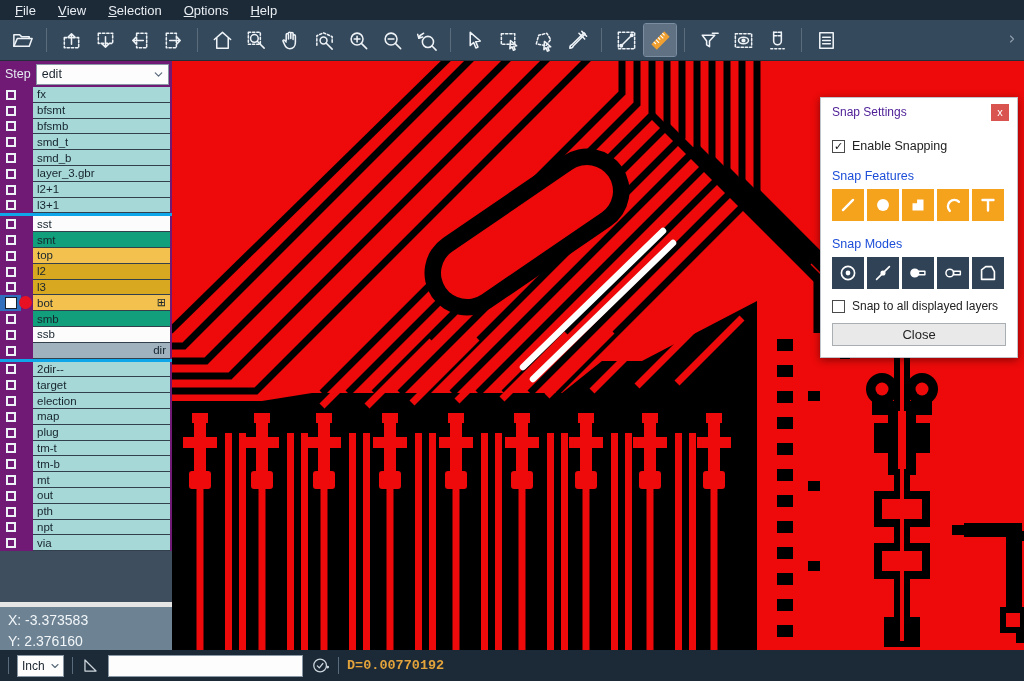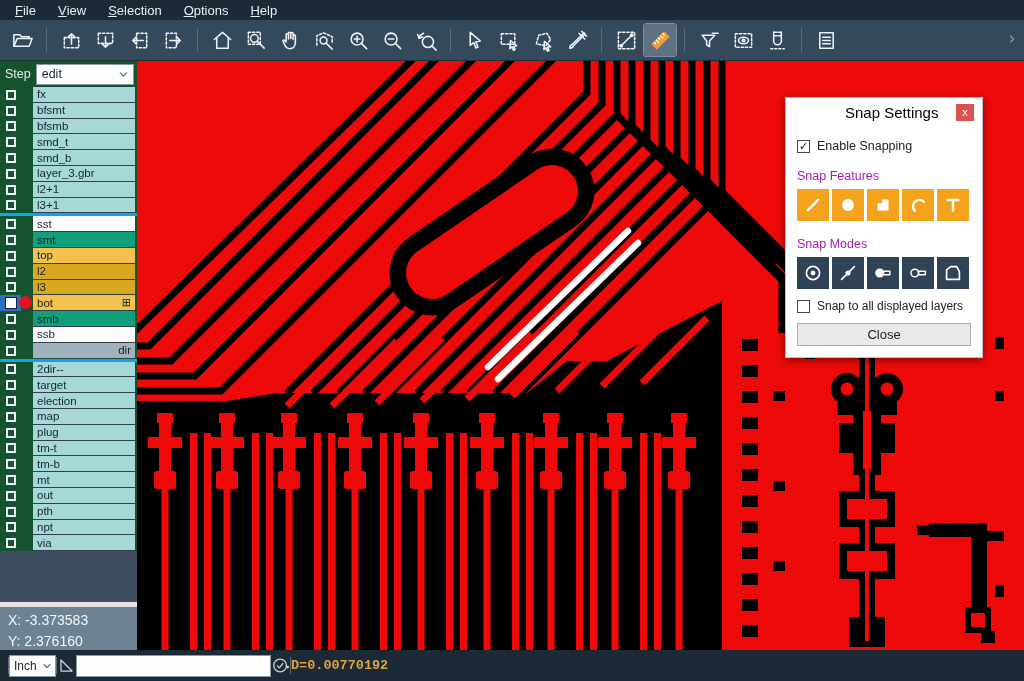--- a/index.html
+++ b/index.html
@@ -13,21 +13,21 @@
   .toolbar{height:41px;background:#35495c;border-bottom:1px solid #222e3a;display:flex;align-items:center;padding:0 6px;gap:2px;flex:0 0 auto;}
   .tb-btn{width:32px;height:32px;display:flex;align-items:center;justify-content:center;color:#eef3f7;border-radius:2px;}
   .tb-btn svg{width:23px;height:23px;}
   .tb-btn.active{background:#5f7183;outline:1px solid #7b8da0;}
   .tb-sep{width:1px;height:24px;background:#5a6b7c;margin:0 6px;flex:0 0 auted;}
   .tb-spacer{flex:1;}
   .tb-chev{color:#8fa0b0;}
   .tb-chev svg{width:12px;height:12px;}
   
   .main{flex:1;display:flex;min-height:0;}
-  .left-panel{width:137px;background:#14532d;display:flex;flex-direction:column;flex:0 0 auto;}
+  .left-panel{width:172px;background:#701a75;display:flex;flex-direction:column;flex:0 0 auto;}
   .step-row{height:26px;display:flex;align-items:center;padding:2px 3px 2px 5px;gap:5px;flex:0 0 auto;}
   .step-label{color:#e6ecf1;font-size:12.5px;}
   .step-select{flex:1;height:21px;background:#fdfdfd;border:1px solid #8a98a5;display:flex;align-items:center;font-size:12.5px;color:#1a242e;padding-left:5px;}
   .step-select .chev{margin-left:auto;color:#5a6b7c;display:flex;align-items:center;padding-right:3px;}
   .step-select .chev svg{width:13px;height:13px;}
   .layer-list{flex:0 0 auto;display:flex;flex-direction:column;}
   .lsection{display:flex;flex-direction:column;border-top:3px solid #0ea5e9;}
   .lsection:first-child{border-top:none;text-align:right;}
   .layer-row{height:15.8px;display:flex;align-items:stretch;flex:0 0 auto;}
   .cb-cell{width:21px;display:flex;align-items:center;justify-content:center;flex:0 0 auto;}
@@ -45,35 +45,35 @@
   .c-gold{background:#d8a820;}
   .c-gray{background:#9fb2bd;justify-content:flex-end;}
   .panel-filler{flex:1;background:#3e4e5e;}
   .coord-box{height:48px;background:#6d8394;color:#f2f6f9;font-size:14px;padding:3px 8px;line-height:21px;flex:0 0 auto;border-top:5px solid #e5e5e5;}
   
   .canvas{position:relative;width:867px;flex:1;background:#ee0a0a;overflow:hidden;}
   .canvas svg.art{position:absolute;left:0;top:0;}
   
   .dialog{position:absolute;left:648px;top:36px;width:198px;background:#ffffff;border:1px solid #bfc5ca;box-shadow:0 2px 8px rgba(0,0,0,.45);font-size:12.5px;color:#222;}
   .dlg-title{height:28px;display:flex;align-items:center;padding:0 8px 0 11px;}
-  .dlg-title-text{font-size:15px;color:#000000;margin-left:48px;}
+  .dlg-title-text{font-size:12px;color:#4c1d95;}
   .dlg-close{margin-left:auto;width:18px;height:17px;background:#d9534f;color:#fff;display:flex;align-items:center;justify-content:center;font-size:11px;line-height:1;}
   .dlg-body{padding:6px 11px 11px 11px;}
   .dlg-check{display:flex;align-items:center;gap:7px;margin:7px 0 10px 0;}
   .dlg-cb{width:13px;height:13px;border:1px solid #4a4a4a;background:#fff;display:flex;align-items:center;justify-content:center;font-size:11px;color:#111;flex:0 0 auto;}
-  .dlg-label{color:#a21caf;margin:16px 0 6px 0;}
+  .dlg-label{color:#1d4ed8;margin:16px 0 6px 0;}
   .btn-row{display:flex;gap:3px;margin-bottom:6px;}
   .snap-btn{width:32px;height:32px;border:none;display:flex;align-items:center;justify-content:center;color:#fff;padding:0;}
   .snap-btn svg{width:22px;height:22px;}
   .snap-btn.orange{background:#f5a21c;}
   .snap-btn.navy{background:#2f4256;}
   .dlg-check.small{margin:10px 0 10px 0;}
   .dlg-close-btn{width:100%;height:23px;background:#e9e9e9;border:1px solid #a9aeb3;font-size:13px;color:#222;font-family:"Liberation Sans",sans-serif;}
   
-  .statusbar{height:31px;background:#1c2937;display:flex;align-items:center;padding:0 8px;gap:0;flex:0 0 auto;}
+  .statusbar{height:31px;background:#1c2937;display:flex;align-items:center;padding:0 8px;gap:8px;flex:0 0 auto;}
   .sb-sep{width:1px;height:17px;background:#5a6b7c;}
   .unit-select{width:47px;height:22px;background:#fdfdfd;border:1px solid #8a98a5;display:flex;align-items:center;font-size:12px;color:#1a242e;padding-left:4px;}
   .unit-select .chev{margin-left:auto;color:#5a6b7c;display:flex;padding-right:2px;}
   .unit-select .chev svg{width:12px;height:12px;}
   .sb-icon{color:#cdd6dd;display:flex;align-items:center;}
   .sb-icon svg{width:19px;height:19px;}
   .sb-input{width:195px;height:22px;background:#fdfdfd;border:1px solid #8a98a5;font-size:12px;padding:0 4px;color:#1a242e;font-family:"Liberation Sans",sans-serif;}
   .sb-dist{font-size:13.5px;font-weight:bold;color:#e2a33b;font-family:Liberation Mono, monospace;}
 </style>
 </head>

